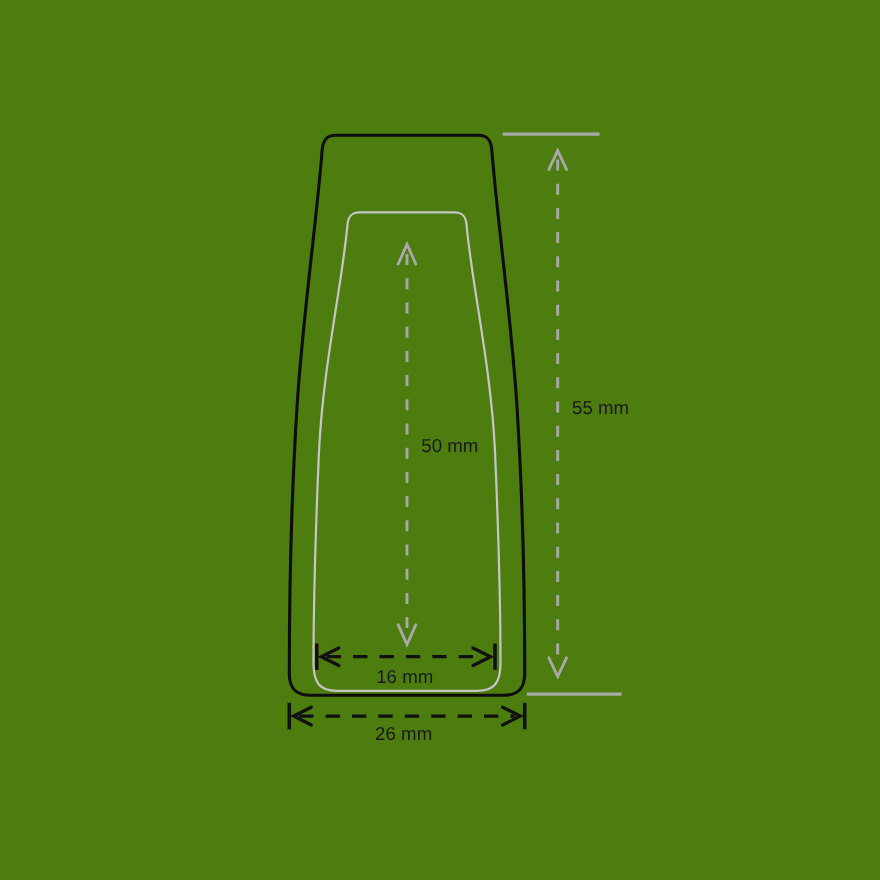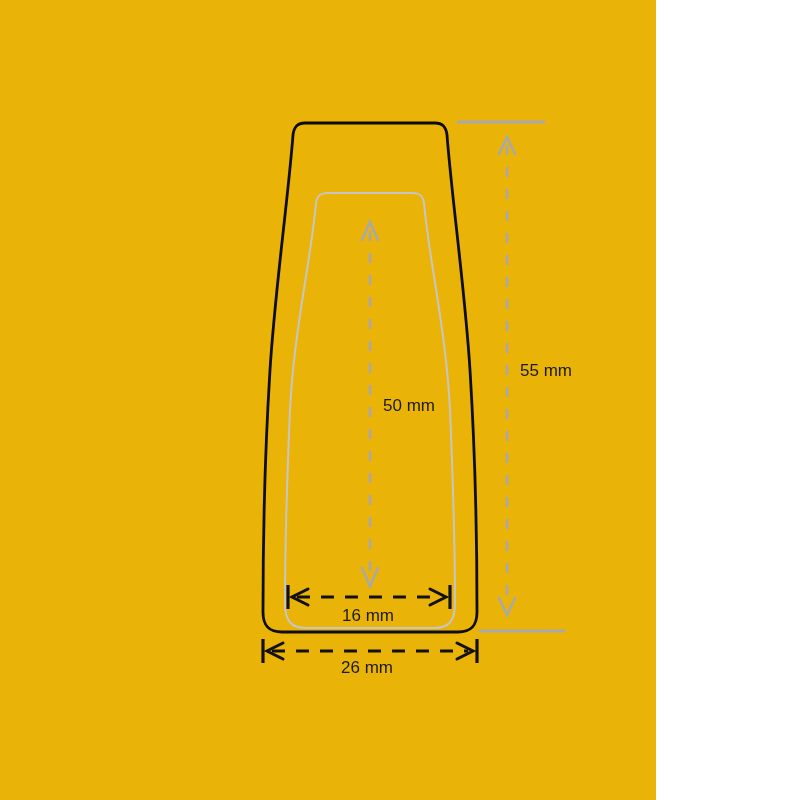--- a/index.html
+++ b/index.html
@@ -5,24 +5,24 @@
   html, body {
     margin: 0;
     padding: 0;
     background: #ffffff;
     width: 800px;
     height: 800px;
     overflow: hidden;
     font-family: "Liberation Sans", sans-serif;
   }
   .canvas {
-    width: 656px;
+    width: 800px;
     height: 800px;
     position: relative;
-    background: #eab308;
+    background: #4d7c0f;
   }
   svg { display: block; }
   .dim-text {
     font-family: "Liberation Sans", sans-serif;
     font-size: 17px;
     fill: #1a1a1a;
   }
   .outline-path { fill: none; stroke-width: 2.8; stroke-linecap: round; }
   .inner-path   { fill: none; stroke-width: 2;   stroke-linecap: round; }
   .ext-line     { stroke-width: 3; }

